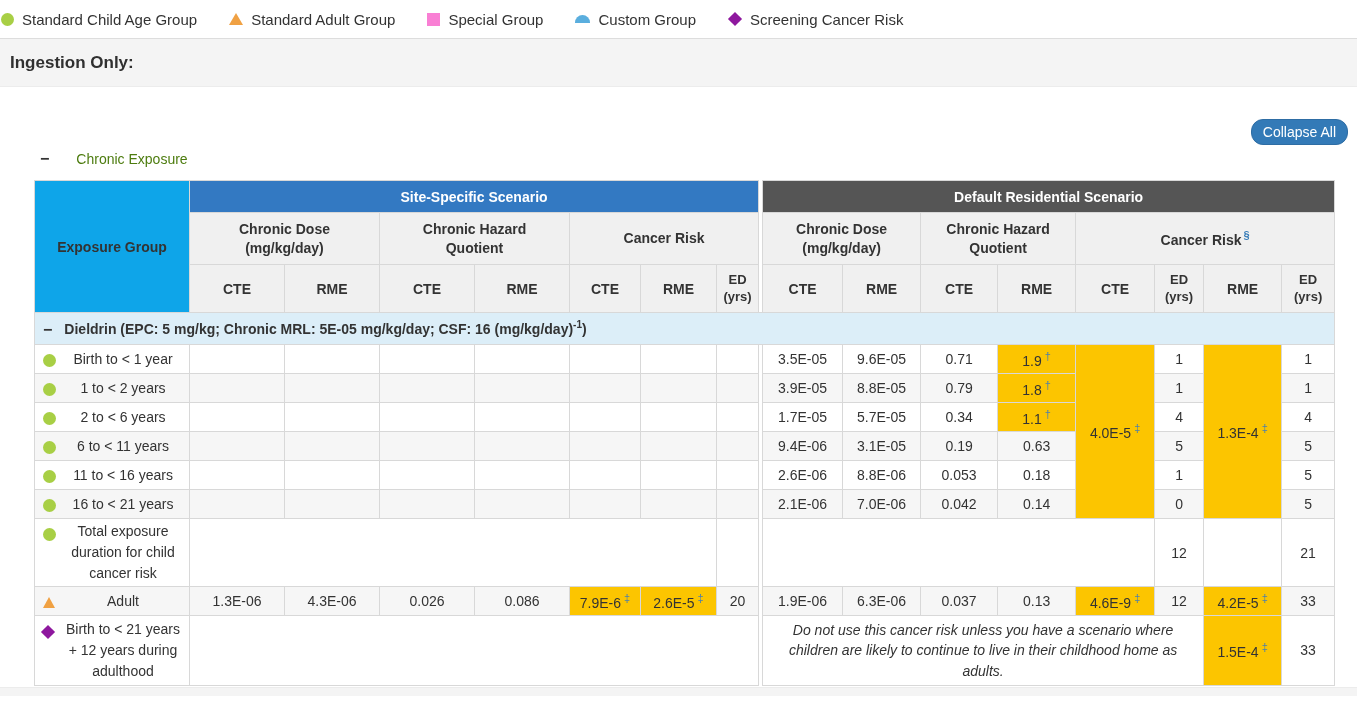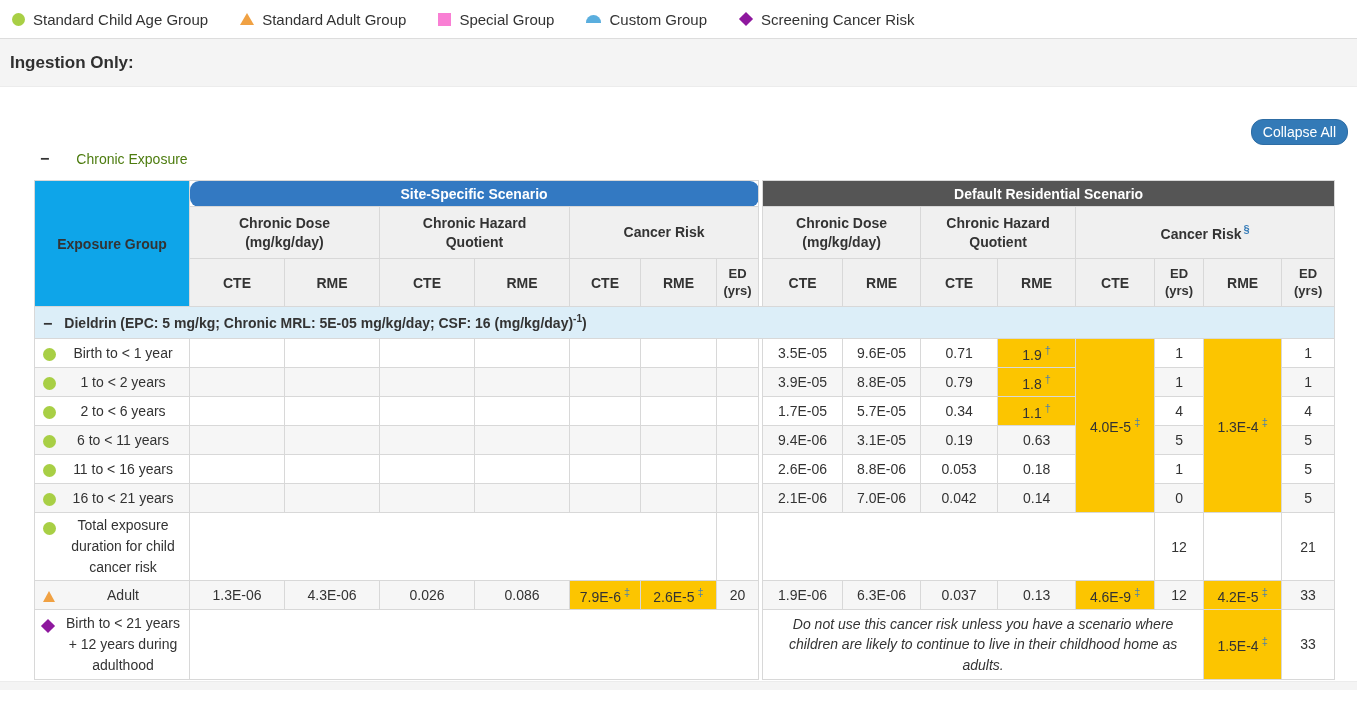--- a/index.html
+++ b/index.html
@@ -3,21 +3,21 @@
 <meta charset="utf-8">
 <style>
   html,body{margin:0;padding:0;}
   body{
     width:1357px;height:720px;overflow:hidden;background:#fff;
     font-family:"Liberation Sans", sans-serif;color:#333;
     -webkit-font-smoothing:antialiased;
   }
   
   .legend-bar{
-    height:38px;display:flex;align-items:center;padding-left:12px;
+    height:38px;display:flex;align-items:center;padding-left:1px;
     border-bottom:1px solid #ddd;background:#fff;
   }
   .legend-item{display:inline-flex;align-items:center;margin-right:32px;font-size:15px;color:#333;}
   .l-icon{display:inline-block;margin-right:8px;}
   .circle-icon{width:13px;height:13px;border-radius:50%;}
   .triangle-icon{width:0;height:0;border-left:7px solid transparent;border-right:7px solid transparent;border-bottom:12px solid #f0a143;}
   .square-icon{width:13px;height:13px;}
   .dome-icon{width:15px;height:8px;border-radius:8px 8px 0 0;}
   .diamond-icon{width:10px;height:10px;transform:rotate(45deg);margin-left:2px;margin-right:10px;}
   
@@ -32,22 +32,22 @@
     background:#337ab7;color:#fff;border:1px solid #2e6da4;border-radius:12px;
     font-family:"Liberation Sans",sans-serif;font-size:14px;padding:4px 11px;cursor:pointer;
   }
   .section-head{margin:4px 0 13px 40px;display:flex;align-items:center;}
   .minus{font-weight:bold;color:#333;font-size:16px;line-height:1;cursor:pointer;}
   .section-title{margin-left:27px;font-size:14px;color:#4d7c0f;}
   
   table{border-collapse:collapse;table-layout:fixed;margin-left:34px;width:1300px;}
   th,td{border:1px solid #d8d8d8;padding:2px 4px;font-size:14px;color:#333;text-align:center;vertical-align:middle;box-sizing:border-box;}
   thead th{background:#f0f0f0;font-weight:bold;}
-  th.ss-bar{background:#3379c2;color:#fff;height:22px;font-size:14px;border-radius:9px;}
-  th.dr-bar{background:#555555;color:#fff;height:26px;font-size:14px;}
+  th.ss-bar{background:#3379c2;color:#fff;height:22px;font-size:14px;}
+  th.dr-bar{background:#555555;color:#fff;height:32px;font-size:14px;}
   thead tr.grp th{height:52px;line-height:1.35;}
   thead tr.sub th{height:48px;}
   th .tl{display:block;}
   th.ed{font-size:13px;line-height:1.25;}
   th.corner{background:#0ea5e9;}
   th sup.sec{color:#337ab7;font-size:11px;margin-left:2px;}
   .sep{background:#fff !important;border:none !important;padding:0;}
   
   tr.group-row td{
     background:#dceef8;text-align:left;height:32px;font-weight:bold;color:#333;padding-left:8px;

